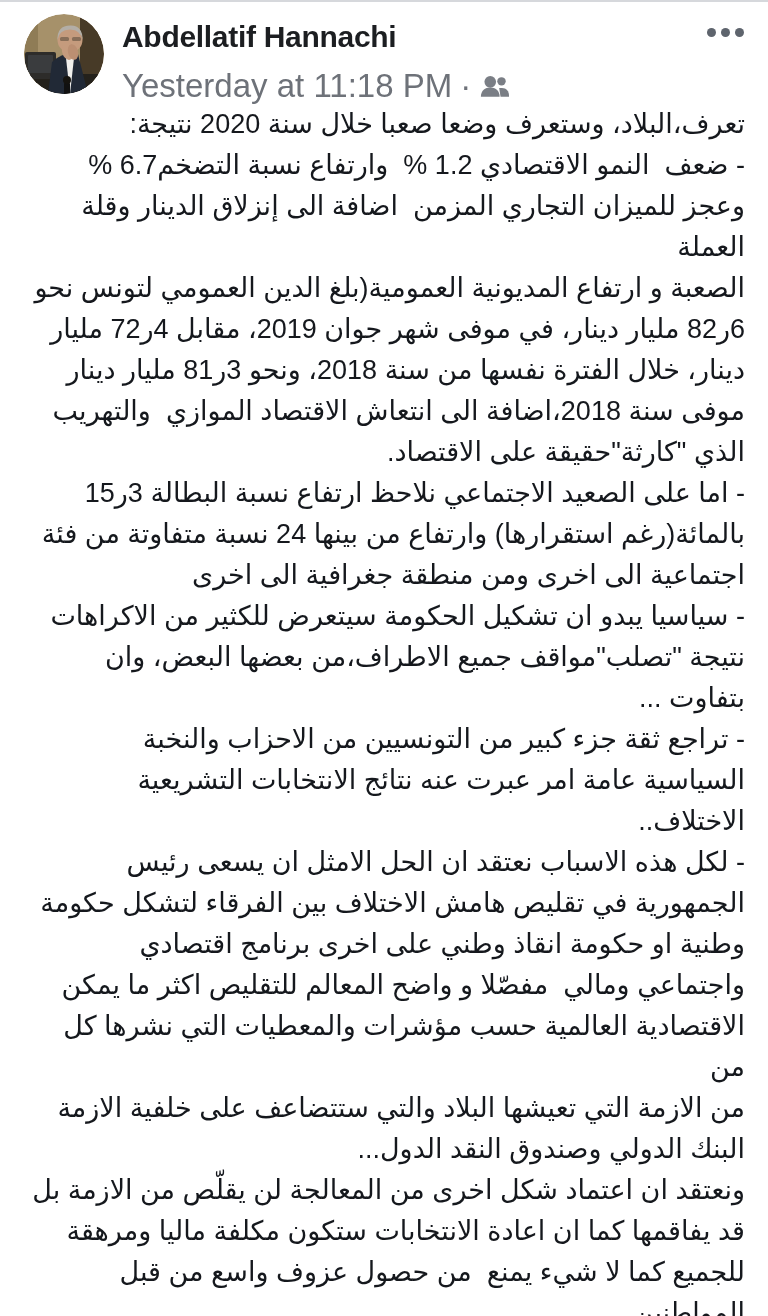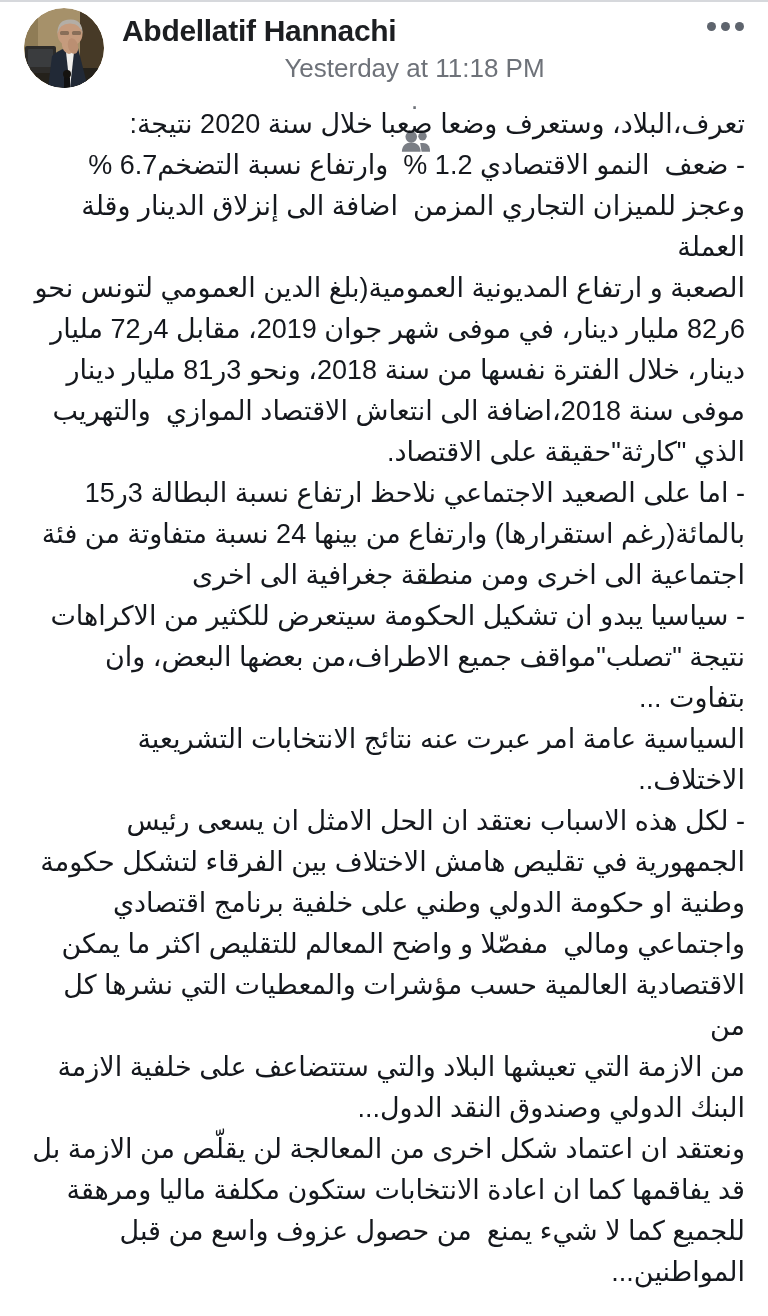--- a/index.html
+++ b/index.html
@@ -8,21 +8,21 @@
     width:768px;height:1316px;
     background:#ffffff;
     overflow:hidden;
     font-family:"Liberation Sans","DejaVu Sans",sans-serif;
     border-top:2px solid #d6d8dc;
     box-sizing:border-box;
   }
   .post-header{
     display:flex;
     align-items:flex-start;
-    padding:6px 24px 0 24px;
+    padding:12px 24px 0 24px;
     height:92px;
     box-sizing:border-box;
   }
   .avatar{
     flex:0 0 80px;
     width:80px;height:80px;
     border-radius:50%;
     overflow:hidden;
     cursor:pointer;
   }
@@ -35,28 +35,27 @@
   }
   .author{
     font-size:30px;
     font-weight:bold;
     color:#1c1e21;
     letter-spacing:-0.3px;
     line-height:34px;
     cursor:pointer;
   }
   .meta{
-    margin-top:5px;
+    margin-top:17px;
     display:flex;
     align-items:center;
     gap:8px;
-    font-size:26px;
+    font-size:33px;
     color:#6e7279;
     line-height:30px;
-    flex-direction:column;
   }
   .meta .sep{color:#6e7279;}
   .privacy-icon svg{display:block;width:30px;height:25px;fill:#7a7e85;}
   .options{
     flex:0 0 auto;
     display:flex;
     gap:5px;
     padding-top:14px;
     cursor:pointer;
   }
@@ -144,25 +143,26 @@
       <div class="post-line">6ر82 مليار دينار، في موفى شهر جوان 2019، مقابل 4ر72 مليار</div>
       <div class="post-line">دينار، خلال الفترة نفسها من سنة 2018، ونحو 3ر81 مليار دينار</div>
       <div class="post-line">موفى سنة 2018،اضافة الى انتعاش الاقتصاد الموازي  والتهريب</div>
       <div class="post-line">الذي "كارثة"حقيقة على الاقتصاد.</div>
       <div class="post-line">- اما على الصعيد الاجتماعي نلاحظ ارتفاع نسبة البطالة 3ر15</div>
       <div class="post-line">بالمائة(رغم استقرارها) وارتفاع من بينها 24 نسبة متفاوتة من فئة</div>
       <div class="post-line">اجتماعية الى اخرى ومن منطقة جغرافية الى اخرى</div>
       <div class="post-line">- سياسيا يبدو ان تشكيل الحكومة سيتعرض للكثير من الاكراهات</div>
       <div class="post-line">نتيجة "تصلب"مواقف جميع الاطراف،من بعضها البعض، وان</div>
       <div class="post-line">بتفاوت ...</div>
+      <div class="post-line">- تراجع ثقة جزء كبير من التونسيين من الاحزاب والنخبة</div>
       <div class="post-line">السياسية عامة امر عبرت عنه نتائج الانتخابات التشريعية</div>
       <div class="post-line">الاختلاف..</div>
       <div class="post-line">- لكل هذه الاسباب نعتقد ان الحل الامثل ان يسعى رئيس</div>
       <div class="post-line">الجمهورية في تقليص هامش الاختلاف بين الفرقاء لتشكل حكومة</div>
-      <div class="post-line">وطنية او حكومة الدولي وطني على خلفية برنامج اقتصادي</div>
+      <div class="post-line">وطنية او حكومة انقاذ وطني على اخرى برنامج اقتصادي</div>
       <div class="post-line">واجتماعي ومالي  مفصّلا و واضح المعالم للتقليص اكثر ما يمكن</div>
       <div class="post-line">الاقتصادية العالمية حسب مؤشرات والمعطيات التي نشرها كل من</div>
       <div class="post-line">من الازمة التي تعيشها البلاد والتي ستتضاعف على خلفية الازمة</div>
       <div class="post-line">البنك الدولي وصندوق النقد الدول...</div>
       <div class="post-line">ونعتقد ان اعتماد شكل اخرى من المعالجة لن يقلّص من الازمة بل</div>
       <div class="post-line">قد يفاقمها كما ان اعادة الانتخابات ستكون مكلفة ماليا ومرهقة</div>
       <div class="post-line">للجميع كما لا شيء يمنع  من حصول عزوف واسع من قبل</div>
       <div class="post-line">المواطنين...</div>
     </div>
 

